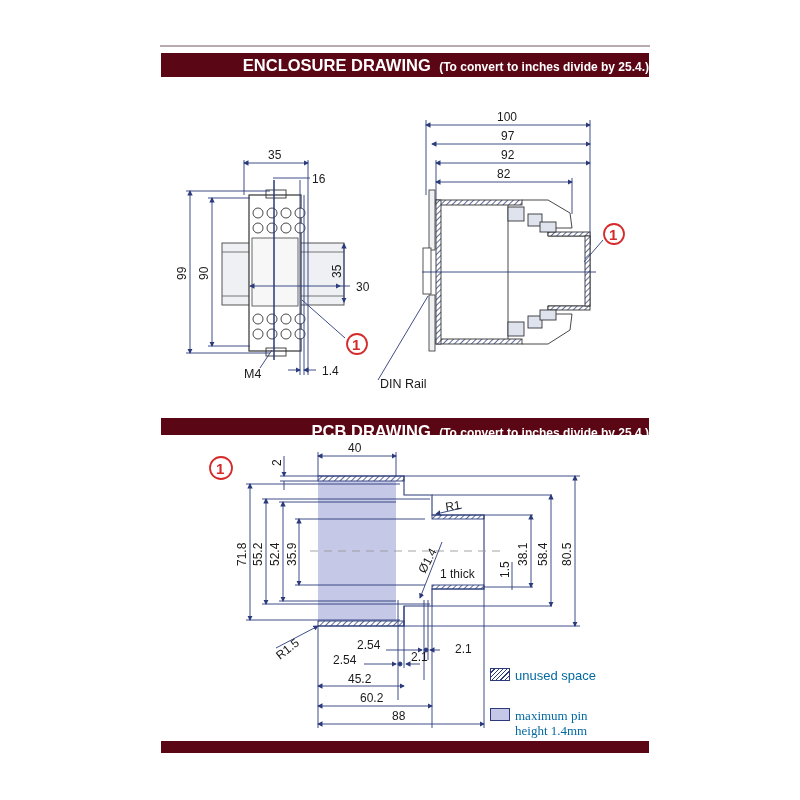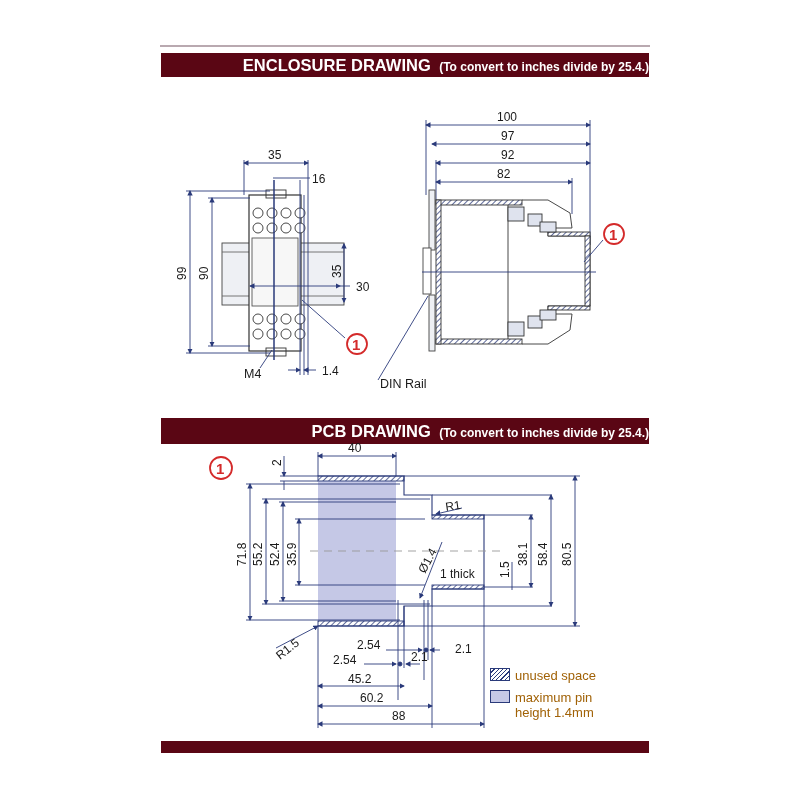--- a/index.html
+++ b/index.html
@@ -2,26 +2,26 @@
 <html><head>
 <meta charset="utf-8">
 <style>
   html,body{margin:0;padding:0;background:#fff;}
   body{width:800px;height:800px;position:relative;overflow:hidden;font-family:"Liberation Sans",sans-serif;}
   .topline{position:absolute;left:160px;top:45px;width:490px;height:2px;background:#b9a9b0;}
   .bar{position:absolute;left:161px;width:488px;background:#5a0614;color:#fff;box-sizing:border-box;padding-left:6px;white-space:nowrap;text-align:right;}
   .bar .main{font-weight:bold;font-size:16.5px;}
   .bar .sub{font-weight:bold;font-size:12px;margin-left:4px;}
   #bar1{top:53px;height:24px;line-height:25px;}
-  #bar2{top:418px;height:26px;line-height:26px;}
+  #bar2{top:418px;height:17px;line-height:26px;}
   #bar3{top:741px;height:12px;}
   svg{position:absolute;left:0;top:0;}
   .dim{font-family:"Liberation Sans",sans-serif;font-size:12px;fill:#1a1a1a;}
   .lbl{font-family:"Liberation Sans",sans-serif;font-size:12.5px;fill:#1a1a1a;}
-  .legend{position:absolute;left:490px;font-size:13px;color:#a16207;line-height:15px;}
+  .legend{position:absolute;left:490px;font-size:13px;color:#0369a1;line-height:15px;}
   .swatch{display:inline-block;width:18px;height:11px;border:1px solid #2a3a7a;vertical-align:-1px;margin-right:5px;}
 </style>
 </head>
 <body>
 
 <div class="topline"></div>
 
 <div id="bar1" class="bar">
   <span class="main">ENCLOSURE DRAWING</span>
   <span class="sub">(To convert to inches divide by 25.4.)</span>
@@ -258,16 +258,16 @@
     <text class="dim" x="411" y="661">2.1</text>
     <text class="dim" x="348" y="683">45.2</text>
     <text class="dim" x="360" y="702">60.2</text>
     <text class="dim" x="392" y="720">88</text>
   </g>
 </svg>
 
 <div class="legend" style="top:668px;">
   <span class="swatch" style="background:repeating-linear-gradient(135deg,#fff 0 2px,#2a3a7a 2px 3px);"></span><span>unused space</span>
 </div>
-<div class="legend" style="top:690px;">
+<div class="legend" style="top:708px;font-family:Liberation Serif, serif;">
   <span class="swatch" style="background:#c5c8e6;"></span><span>maximum pin</span><br>
   <span style="margin-left:25px;">height 1.4mm</span>
 </div>
 
 </body></html>

